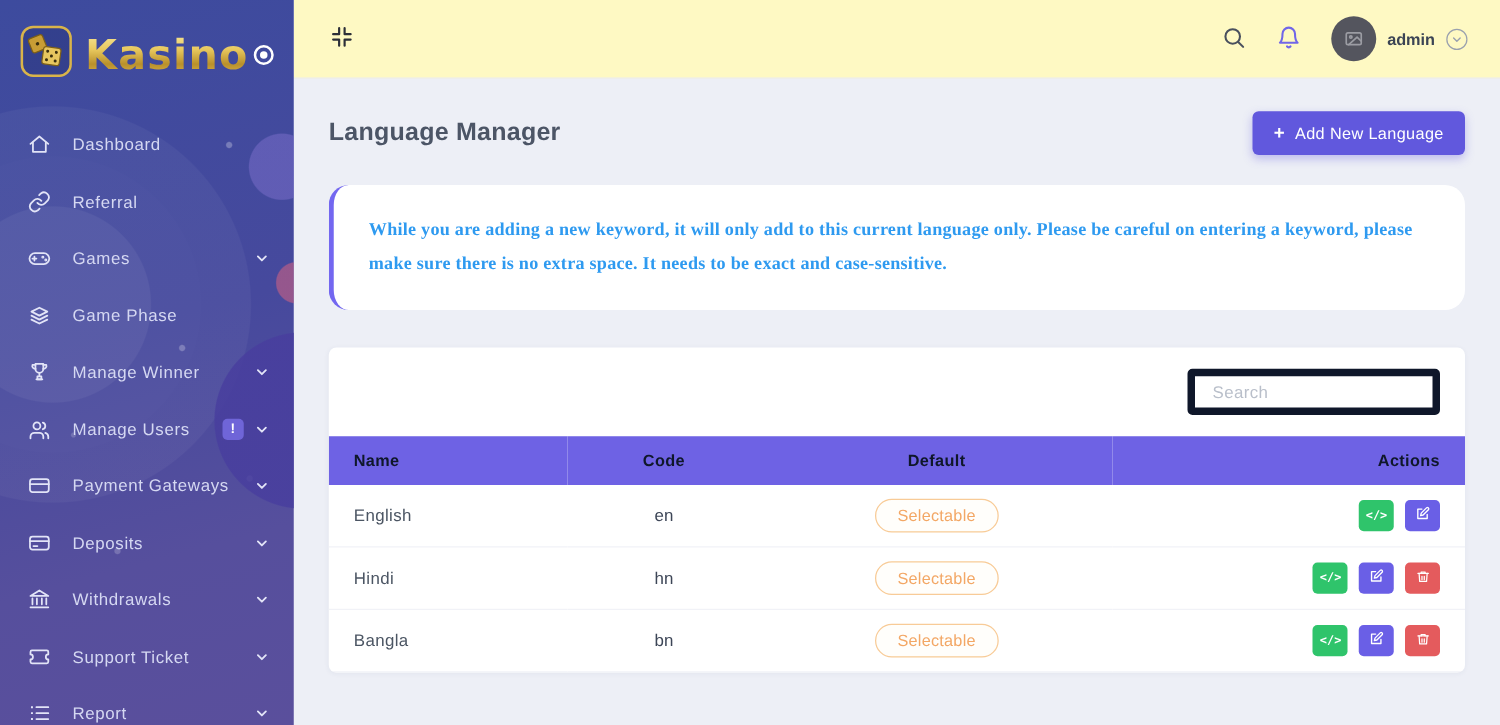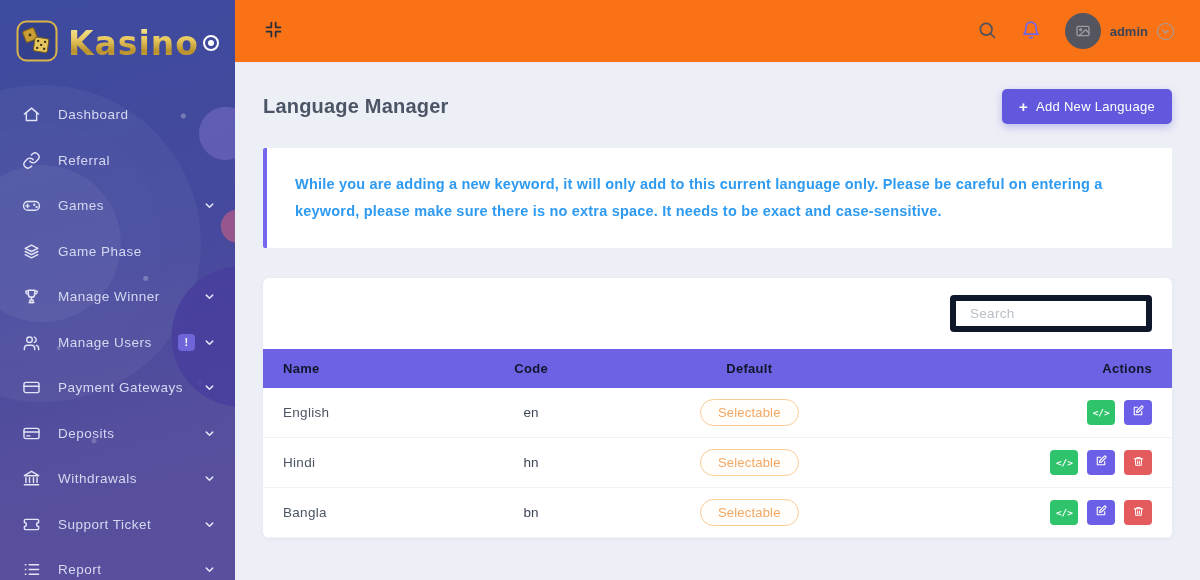--- a/index.html
+++ b/index.html
@@ -48,21 +48,21 @@
   .nav-item svg { display:block; }
   .nav-right { margin-left:auto; display:flex; align-items:center; gap:9px; }
   .nav-badge {
     background:#6f65d8; color:#fff; font-size:11px; font-weight:bold;
     width:17px; height:17px; border-radius:4px; display:flex; align-items:center; justify-content:center;
   }
   .chev { width:11px; height:11px; color:#e2e4f7; }
   
   .main-wrap { flex:1; display:flex; flex-direction:column; height:580px; }
   .topbar {
-    height:63px; background:#f97316; display:flex; 
+    height:63px; background:#fef9c3; display:flex; 
     padding:0 26px 0 28px; border-bottom:1px solid #e9ebf3;
   }
   .icon-btn { background:none; border:none; cursor:pointer; display:flex; align-items:center; padding:0; }
   .topbar-right { margin-left:auto; display:flex; align-items:center; gap:24px; }
   .avatar {
     width:36px; height:36px; border-radius:50%; background:#54555e;
     display:flex; align-items:center; justify-content:center; color:#9b9ca3;
   }
   .user-group { display:flex; align-items:center; gap:9px; cursor:pointer; }
   .user-name { font-size:13px; font-weight:bold; color:#3b4454; }
@@ -77,22 +77,22 @@
   .add-btn {
     margin-left:auto; background:#6158dd; color:#fff; border:none; cursor:pointer;
     font-size:13px; font-weight:500; letter-spacing:0.3px;
     padding:10px 17px; border-radius:5px; display:flex; align-items:center; gap:8px;
     box-shadow:0 3px 8px rgba(97,88,221,0.35);
     font-family:"Liberation Sans", sans-serif;
   }
   .add-btn .plus { font-size:15px; font-weight:bold; line-height:1; }
   .alert {
     margin-top:24px; background:#ffffff; border-left:4px solid #7367f0;
-    border-radius:2px; padding:23px 28px; color:#2e9af0; font-weight:bold;
-    font-size:14.5px; line-height:1.85; letter-spacing:0.2px;
+    border-radius:16px; padding:23px 28px; color:#2e9af0; font-weight:bold;
+    font-size:14.5px; line-height:1.85; letter-spacing:0.2px;font-family:Liberation Serif, serif;
   }
   .card {
     margin-top:30px; background:#ffffff; border-radius:6px; overflow:hidden;
     box-shadow:0 1px 4px rgba(40,50,90,0.05);
   }
   .card-toolbar { display:flex; justify-content:flex-end; padding:17px 20px; }
   .search-input {
     width:202px; height:37px; border:6px solid #0f172a; border-radius:4px;
     padding:0 14px; font-size:13.5px; color:#5a6270; outline:none;
     font-family:"Liberation Sans", sans-serif; letter-spacing:0.3px;

